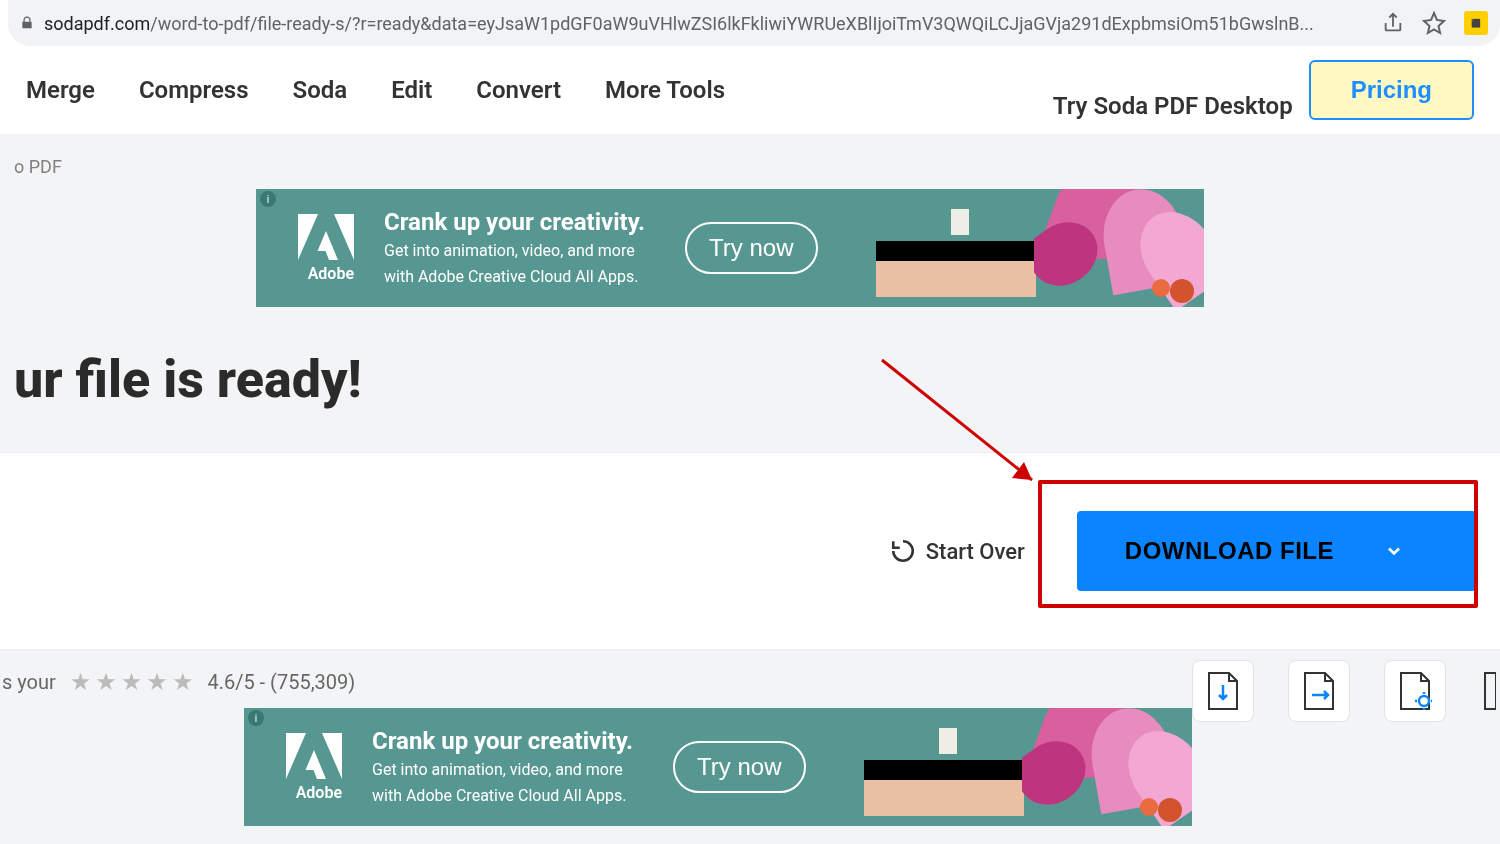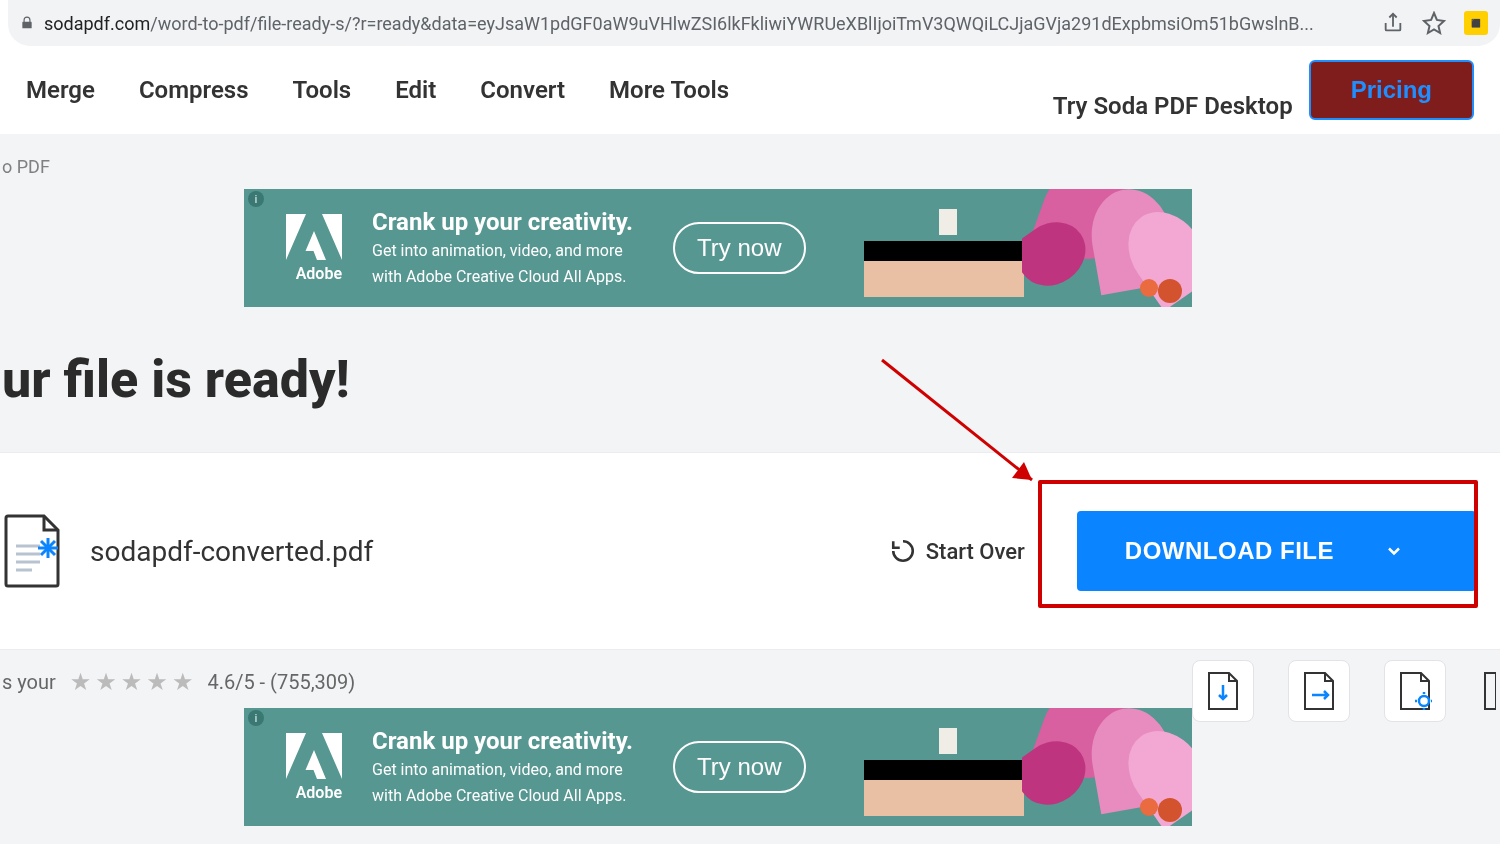--- a/index.html
+++ b/index.html
@@ -70,31 +70,31 @@
     text-decoration: none;
   }
   .nav-spacer { flex: 1; }
   .nav-right { display:flex; align-items:flex-end; gap: 16px; }
   .nav-try {
     font-size: 24px; font-weight:600; color:#333;
   }
   .pricing-btn {
     border: 2px solid #1f8fff;
     color: #1f8fff;
-    background:#7f1d1d;
+    background:#fef9c3;
     border-radius: 6px;
     padding: 14px 40px;
     font-size: 24px;
     font-weight: 600;
   }
 
   
   .gray-section {
     background: #f3f4f6;
-    padding: 22px 0 42px 0;
+    padding: 22px 0 42px 12px;
     position: relative;
   }
   .breadcrumb {
     font-size: 18px;
     color: #808080;
     padding-left: 2px;
     margin-bottom: 12px;
   }
 
   
@@ -183,21 +183,21 @@
   .file-spacer { flex:1; }
   .start-over {
     display:flex; align-items:flex-end; gap:10px;
     font-size:22px; color:#333; font-weight:500;
     margin-right: 52px;
     cursor:pointer;
   }
   .download-wrap { position:relative; }
   .download-btn {
     background:#0a84ff;
-    color:#ffffff;
+    color:#000000;
     border:none;
     font-size:24px;
     font-weight:700;
     letter-spacing:.5px;
     padding: 26px 72px 26px 48px;
     display:flex; align-items:center; gap:40px;
     border-radius:4px;
   }
   .download-btn .chev { margin-left:10px; }
   .red-box {
@@ -262,21 +262,21 @@
         <path d="M12 2l2.9 6.9L22 10l-5.5 5 1.6 7L12 18.5 5.9 22l1.6-7L2 10l7.1-1.1L12 2z"></path>
       </svg>
     <div class="ext-badge">⬛</div>
   </div>
 </div>
 
 <div class="top-nav">
   <div class="nav-links">
     <a href="#">Merge</a>
     <a href="#">Compress</a>
-    <a href="#">Tools</a>
+    <a href="#">Soda</a>
     <a href="#">Edit</a>
     <a href="#">Convert</a>
     <a href="#">More Tools</a>
   </div>
   <div class="nav-spacer"></div>
   <div class="nav-right">
     <span class="nav-try">Try Soda PDF Desktop</span>
     <button class="pricing-btn">Pricing</button>
   </div>
 </div>
@@ -313,39 +313,20 @@
         <div class="fruit"></div>
           <div class="fruit2"></div>
       </div>
     </div>
   </div>
 
   <div class="headline">ur file is ready!</div>
 </div>
 
 <div class="file-section">
-  <div class="file-info">
-    <div class="file-icon">
-      <svg viewBox="0 0 62 74">
-        <path d="M6 2h36l14 14v54a2 2 0 01-2 2H6a2 2 0 01-2-2V4a2 2 0 012-2z" fill="#fff" stroke="#333" stroke-width="3"></path>
-        <path d="M42 2v14h14" fill="none" stroke="#333" stroke-width="3"></path>
-        <line x1="14" y1="32" x2="38" y2="32" stroke="#b8c3d1" stroke-width="3"></line>
-        <line x1="14" y1="40" x2="38" y2="40" stroke="#b8c3d1" stroke-width="3"></line>
-        <line x1="14" y1="48" x2="38" y2="48" stroke="#b8c3d1" stroke-width="3"></line>
-        <line x1="14" y1="56" x2="30" y2="56" stroke="#b8c3d1" stroke-width="3"></line>
-        <g transform="translate(46,34)">
-          <line x1="0" y1="-10" x2="0" y2="10" stroke="#0a84ff" stroke-width="3"></line>
-          <line x1="-10" y1="0" x2="10" y2="0" stroke="#0a84ff" stroke-width="3"></line>
-          <line x1="-7" y1="-7" x2="7" y2="7" stroke="#0a84ff" stroke-width="3"></line>
-          <line x1="-7" y1="7" x2="7" y2="-7" stroke="#0a84ff" stroke-width="3"></line>
-        </g>
-      </svg>
-    </div>
-    <div class="file-name">sodapdf-converted.pdf</div>
-  </div>
 
   <div class="file-spacer"></div>
 
   <div class="start-over">
     <svg width="26" height="26" viewBox="0 0 24 24" fill="none" stroke="#333" stroke-width="2.4">
       <path d="M3 12a9 9 0 109-9"></path>
       <path d="M3 3v6h6"></path>
     </svg>
     <span>Start Over</span>
   </div>

